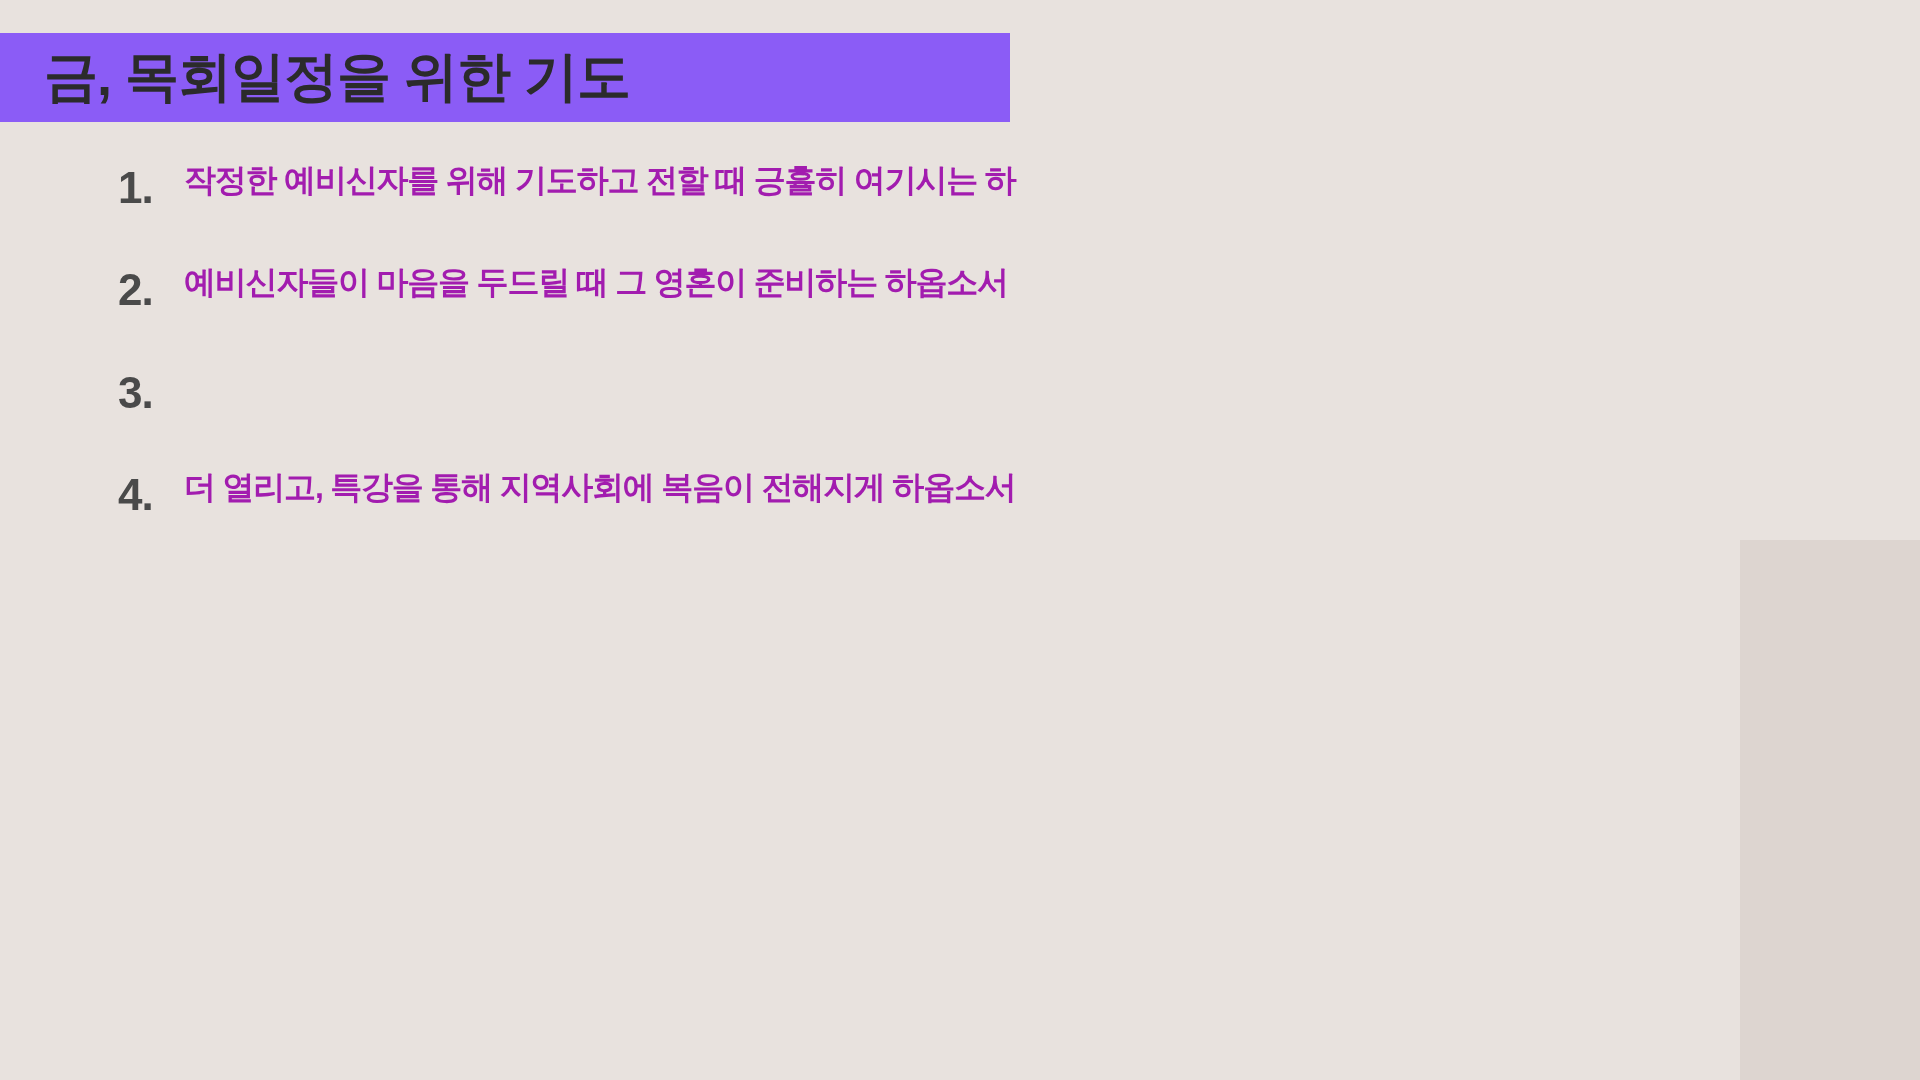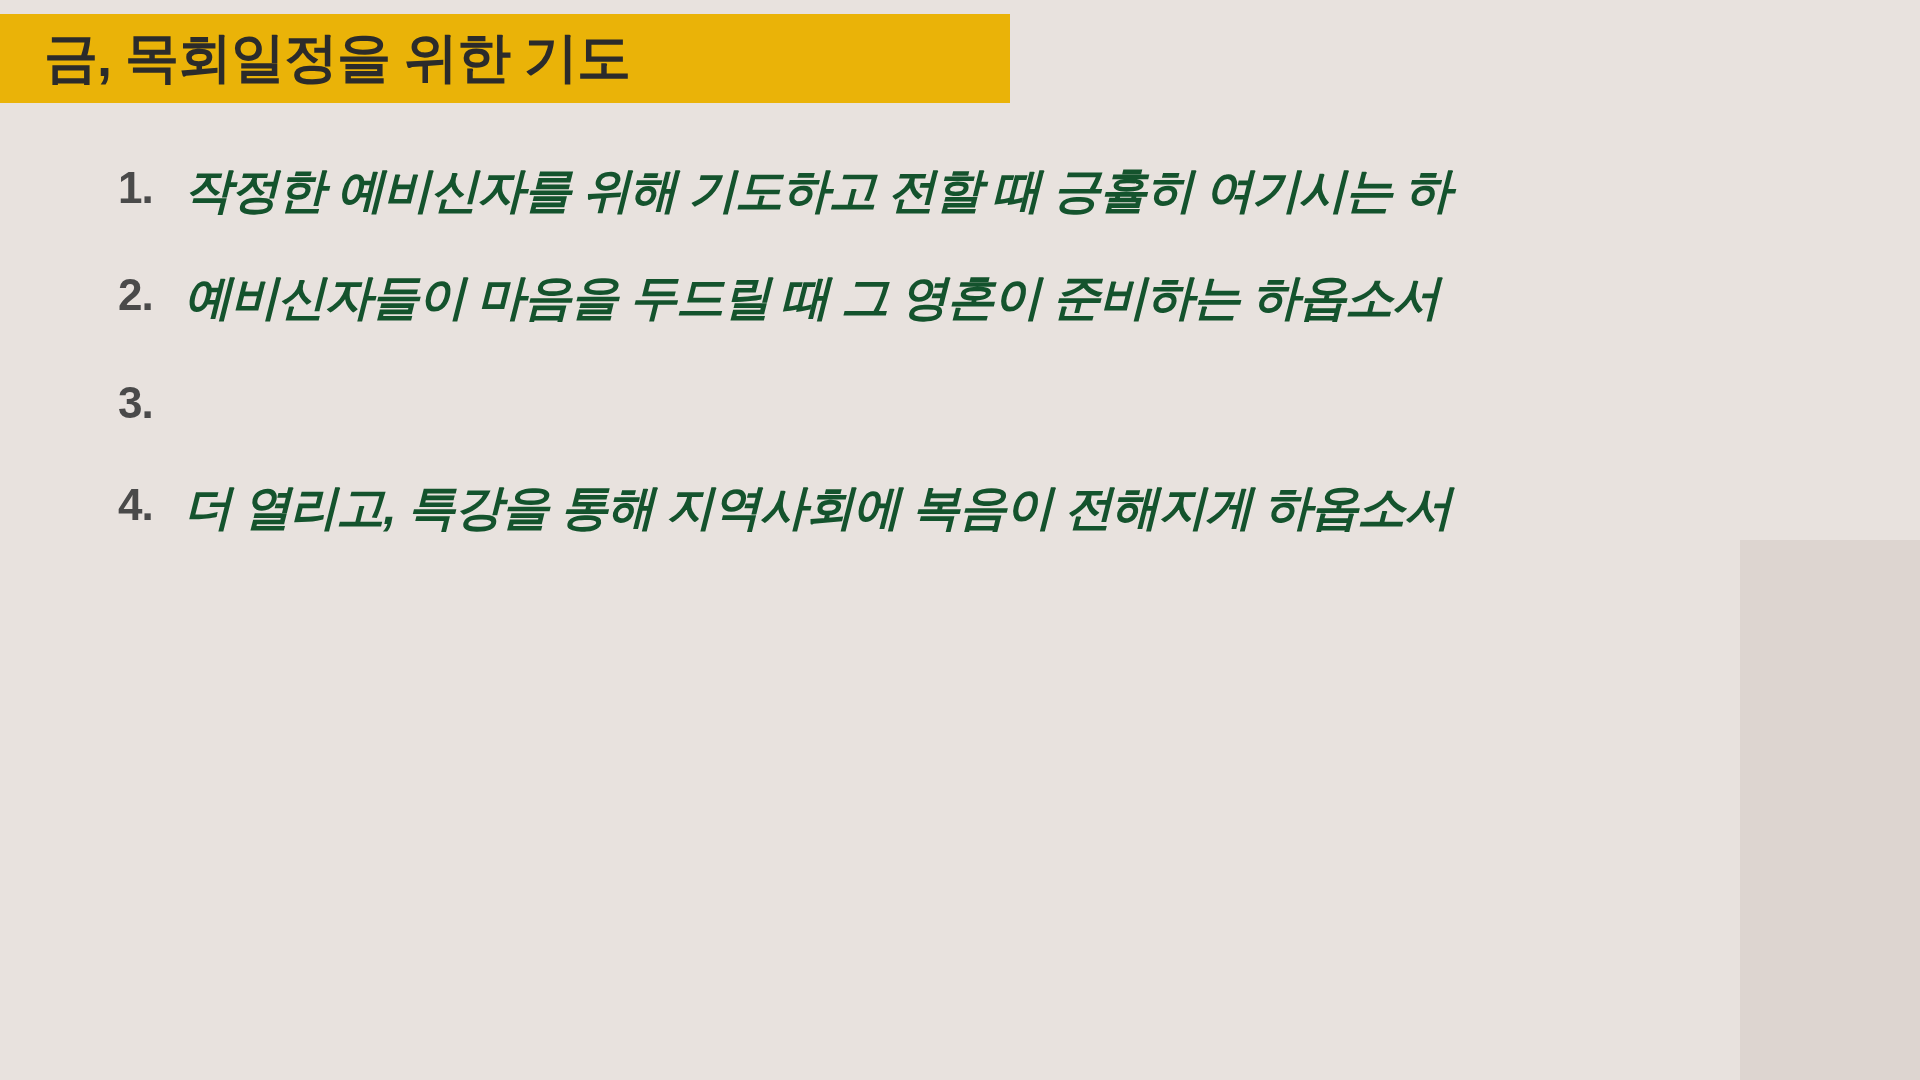--- a/index.html
+++ b/index.html
@@ -26,22 +26,22 @@
   }
 
   .slide {
     position: absolute;
     inset: 0;
   }
 
   .title-wrap {
     position: absolute;
     left: 0;
-    top: 14px;
-    background: #eab308;
+    top: 33px;
+    background: #8b5cf6;
     padding: 14px 60px 16px 44px;
     box-sizing: border-box;
     min-width: 1010px;
     max-width: 1010px;
   }
   .title-text {
     font-size: 54px;
     font-weight: bold;
     color: #2b2b2b;
     line-height: 1.1;
@@ -64,26 +64,25 @@
   .item-num {
     font-size: 44px;
     font-weight: bold;
     color: #4a4a4a;
     line-height: 1.28;
     width: 66px;
     flex: 0 0 66px;
     letter-spacing: -1px;
   }
   .item-body {
-    font-size: 48px;
+    font-size: 32px;
     font-weight: bold;
-    color: #14532d;
+    color: #a21caf;
     line-height: 1.28;
     letter-spacing: -1.2px;
-    font-style: italic;
   }
   .item-line {
     white-space: nowrap;
   }
 </style>
 </head>
 <body>
 
 <div class="slide">
 

